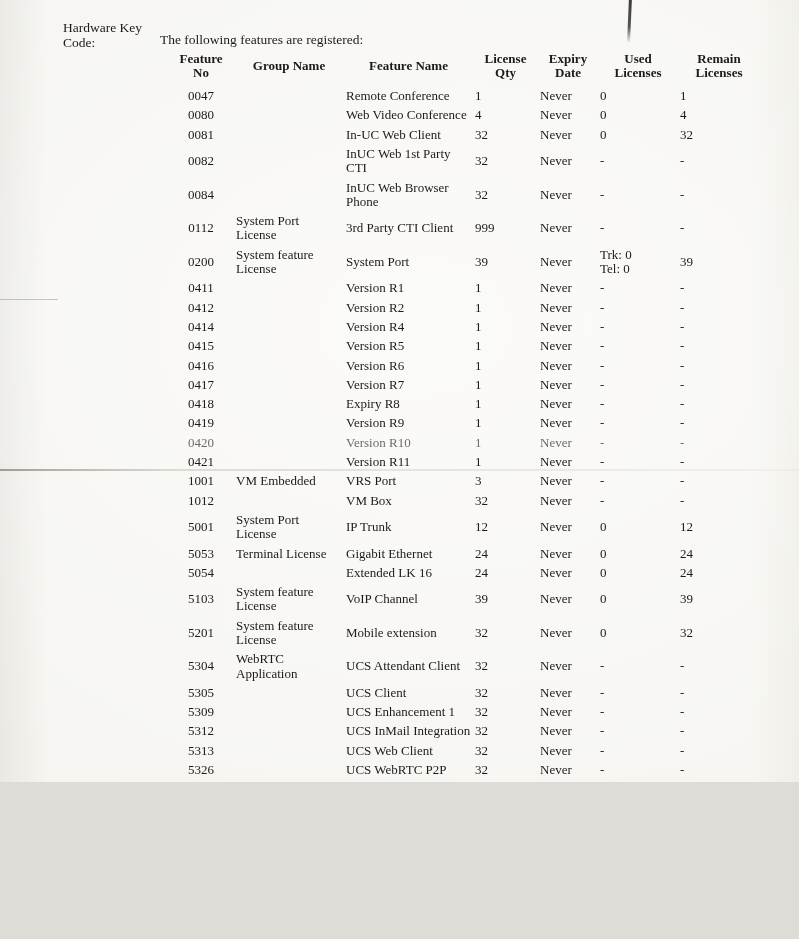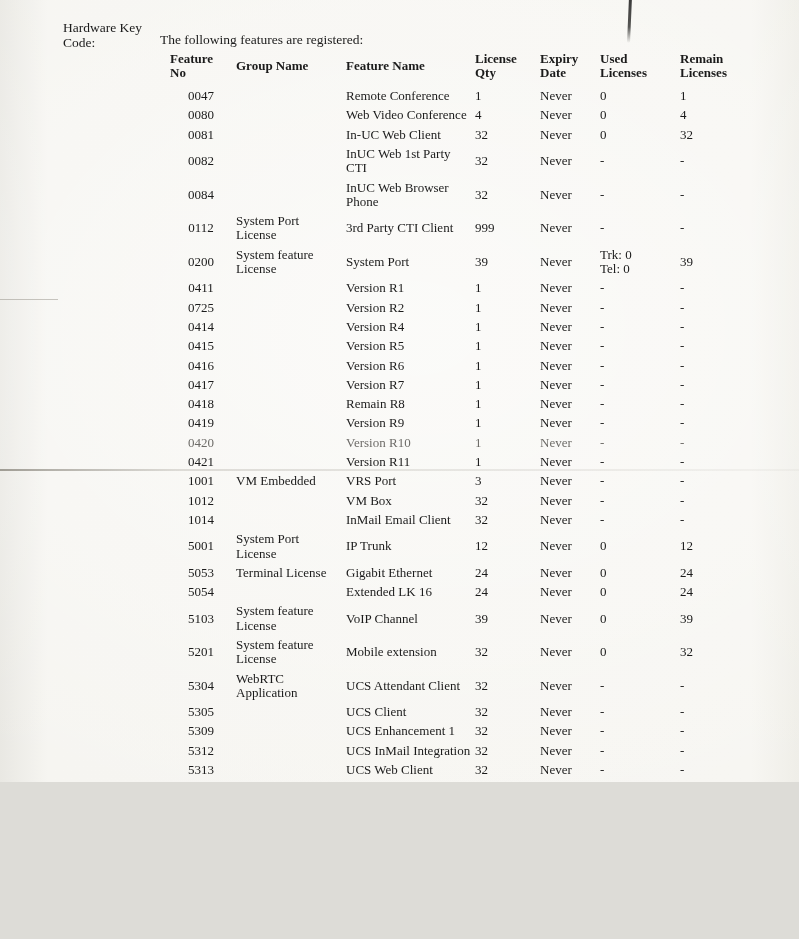--- a/index.html
+++ b/index.html
@@ -33,21 +33,21 @@
   }
   table.lic col.c-no      { width:66px; }
   table.lic col.c-group   { width:110px; }
   table.lic col.c-feature { width:129px; }
   table.lic col.c-qty     { width:65px; }
   table.lic col.c-expiry  { width:60px; }
   table.lic col.c-used    { width:80px; }
   table.lic col.c-remain  { width:82px; }
 
   table.lic th {
-    font-weight:bold; text-align:left; vertical-align:middle;
+    font-weight:bold; text-align:center; vertical-align:middle;
     padding:4px 2px 6px 2px; white-space:pre-line; font-size:13px;
   }
   table.lic td {
     vertical-align:middle; text-align:left;
     padding:2.5px 2px; white-space:pre-line;
   }
   table.lic td.col-no { text-align:center; }
 
   
   table.lic tbody tr:nth-child(16) { color:#4e4c48; opacity:0.82; }
@@ -183,21 +183,21 @@
         <tr>
           <td class="col-no">0411</td>
           <td class="col-group"></td>
           <td class="col-feature">Version R1</td>
           <td class="col-qty">1</td>
           <td class="col-expiry">Never</td>
           <td class="col-used">-</td>
           <td class="col-remain">-</td>
         </tr>
         <tr>
-          <td class="col-no">0725</td>
+          <td class="col-no">0412</td>
           <td class="col-group"></td>
           <td class="col-feature">Version R2</td>
           <td class="col-qty">1</td>
           <td class="col-expiry">Never</td>
           <td class="col-used">-</td>
           <td class="col-remain">-</td>
         </tr>
         <tr>
           <td class="col-no">0414</td>
           <td class="col-group"></td>
@@ -230,21 +230,21 @@
           <td class="col-group"></td>
           <td class="col-feature">Version R7</td>
           <td class="col-qty">1</td>
           <td class="col-expiry">Never</td>
           <td class="col-used">-</td>
           <td class="col-remain">-</td>
         </tr>
         <tr>
           <td class="col-no">0418</td>
           <td class="col-group"></td>
-          <td class="col-feature">Remain R8</td>
+          <td class="col-feature">Expiry R8</td>
           <td class="col-qty">1</td>
           <td class="col-expiry">Never</td>
           <td class="col-used">-</td>
           <td class="col-remain">-</td>
         </tr>
         <tr>
           <td class="col-no">0419</td>
           <td class="col-group"></td>
           <td class="col-feature">Version R9</td>
           <td class="col-qty">1</td>
@@ -282,29 +282,20 @@
         <tr>
           <td class="col-no">1012</td>
           <td class="col-group"></td>
           <td class="col-feature">VM Box</td>
           <td class="col-qty">32</td>
           <td class="col-expiry">Never</td>
           <td class="col-used">-</td>
           <td class="col-remain">-</td>
         </tr>
         <tr>
-          <td class="col-no">1014</td>
-          <td class="col-group"></td>
-          <td class="col-feature">InMail Email Client</td>
-          <td class="col-qty">32</td>
-          <td class="col-expiry">Never</td>
-          <td class="col-used">-</td>
-          <td class="col-remain">-</td>
-        </tr>
-        <tr>
           <td class="col-no">5001</td>
           <td class="col-group">System Port License</td>
           <td class="col-feature">IP Trunk</td>
           <td class="col-qty">12</td>
           <td class="col-expiry">Never</td>
           <td class="col-used">0</td>
           <td class="col-remain">12</td>
         </tr>
         <tr>
           <td class="col-no">5053</td>

